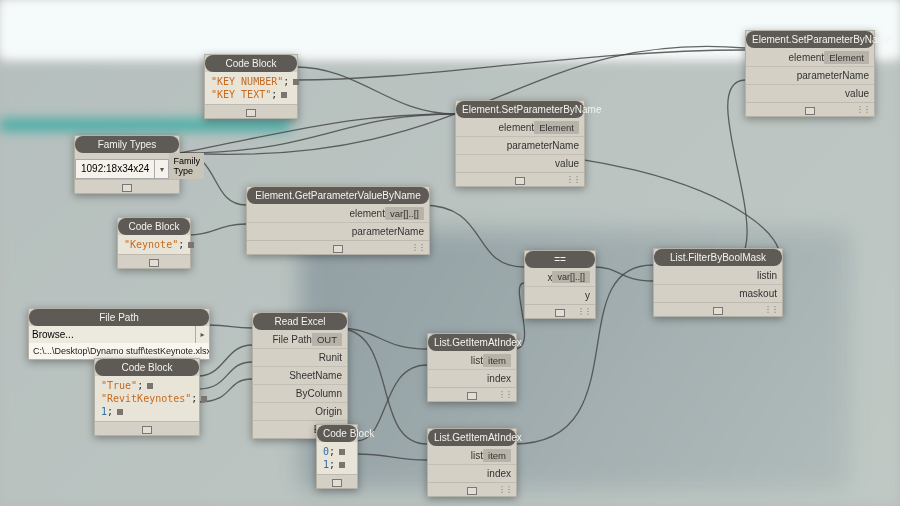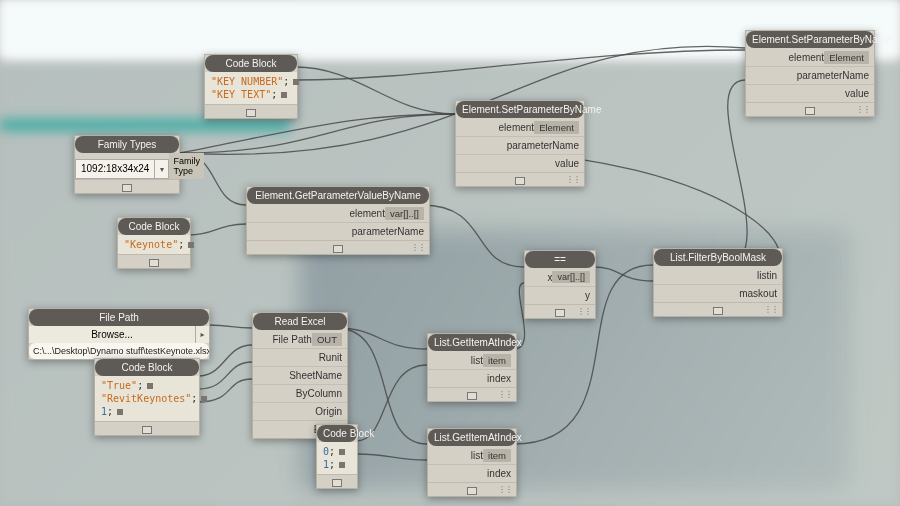--- a/index.html
+++ b/index.html
@@ -163,39 +163,38 @@
     font-size: 8px;
   }
 
   
   .browse {
     display:flex;
     background: #eceade;
   }
   .browse .btn {
     flex:1;
-    text-align:center;
+    text-align:left;
     padding: 3px;
     font-size: 10px;
   }
   .browse .caret {
     width: 14px;
     display:flex; align-items:center; justify-content:center;
     border-left: 1px solid #aaa;
     font-size: 8px;
     color:#555;
   }
   .path {
     background:#f8f6ee;
     padding: 3px 4px;
     font-size: 9px;
     color:#222;
     white-space: nowrap;
     overflow: hidden;
-    border-radius: 6px;
   }
 </style>
 </head>
 <body>
 
 <div class="bg"></div>
 <div class="stripe"></div>
 
 <svg class="wires">
 

